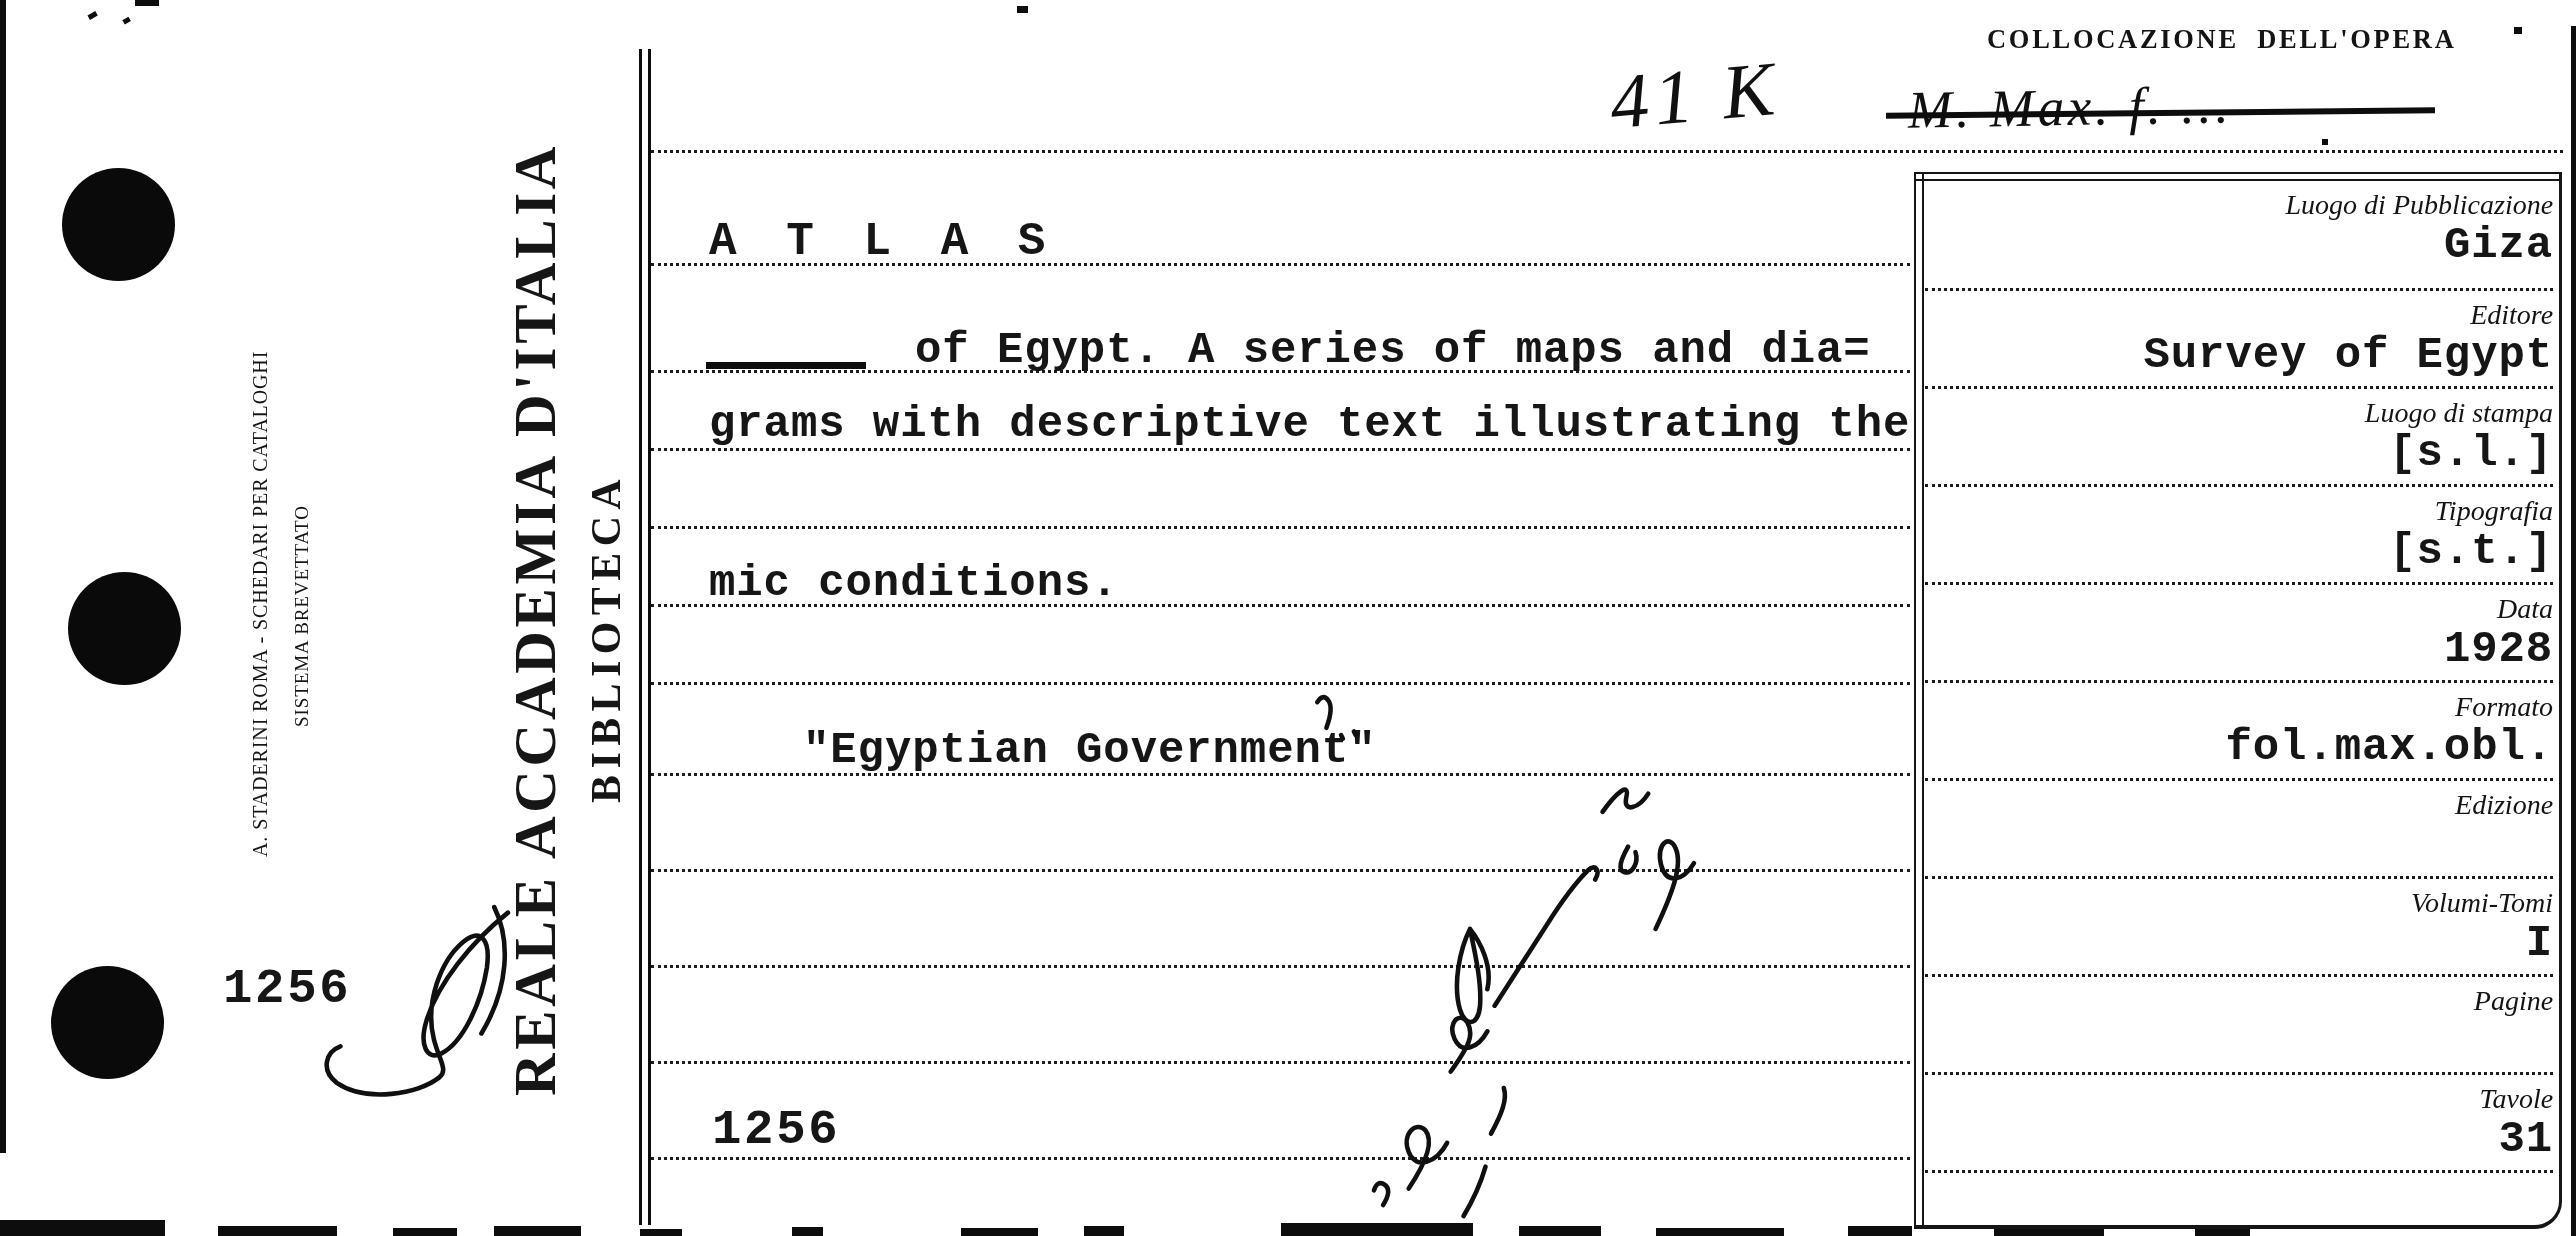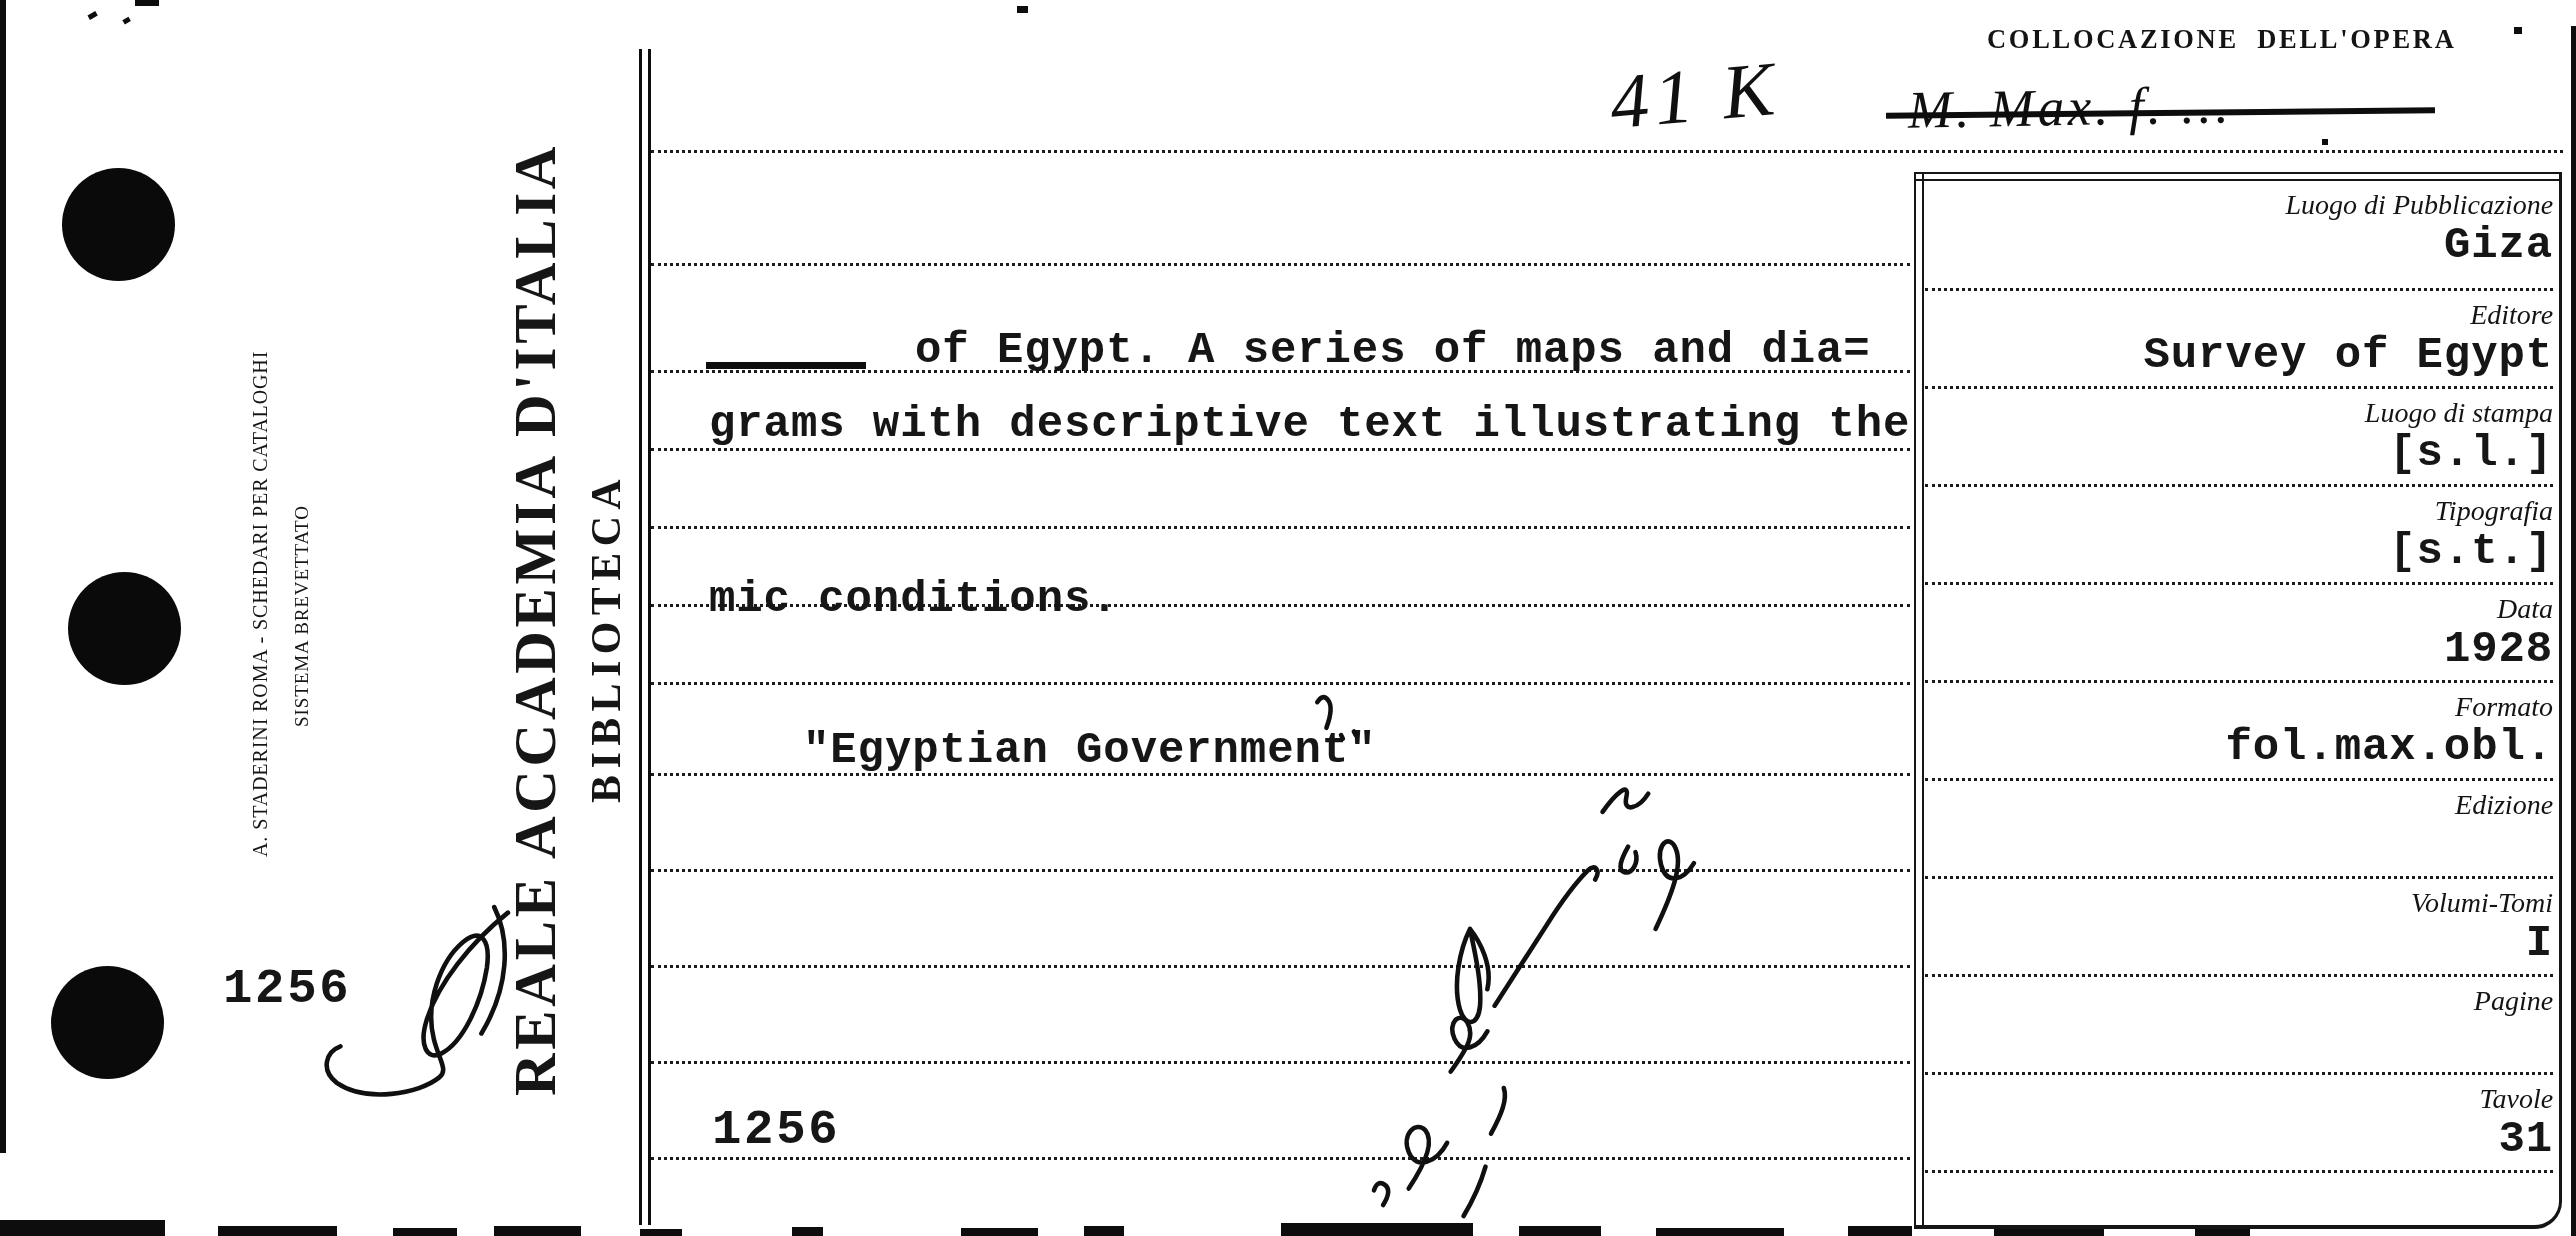--- a/index.html
+++ b/index.html
@@ -98,26 +98,27 @@
   <div class="dot" style="left:651px;top:448px;width:1259px;"></div>
   <div class="dot" style="left:651px;top:526px;width:1259px;"></div>
   <div class="dot" style="left:651px;top:604px;width:1259px;"></div>
   <div class="dot" style="left:651px;top:682px;width:1259px;"></div>
   <div class="dot" style="left:651px;top:773px;width:1259px;"></div>
   <div class="dot" style="left:651px;top:869px;width:1259px;"></div>
   <div class="dot" style="left:651px;top:965px;width:1259px;"></div>
   <div class="dot" style="left:651px;top:1061px;width:1259px;"></div>
   <div class="dot" style="left:651px;top:1157px;width:1259px;"></div>
 
+  <div class="abs tw bodyline" style="left:709px;top:216px;font-size:46px;letter-spacing:11px;">A T L A S</div>
 
   <div class="ink" style="left:706px;top:362px;width:160px;height:7.3px;"></div>
 
   <div class="abs tw bodyline" style="left:915px;top:325px;">of Egypt. A series of maps and dia=</div>
   <div class="abs tw bodyline" style="left:709px;top:399px;">grams with descriptive text illustrating the</div>
-  <div class="abs tw bodyline" style="left:709px;top:558px;margin-top:16px;">mic conditions.</div>
+  <div class="abs tw bodyline" style="left:709px;top:558px;">mic conditions.</div>
 
   <div class="abs tw bodyline" style="left:803px;top:725px;">"Egyptian Government"</div>
 
   <div class="abs tw" style="left:712px;top:1102px;font-size:49px;letter-spacing:2.7px;">1256</div>
 
   <svg width="384" height="512" style="left:1299px;top:704px;" viewBox="0 0 420 560">
     <g fill="none" stroke="#101010" stroke-width="5" stroke-linecap="round">
       <path d="M30 26 q 8 -22 2 -30 q -6 -8 -12 2"></path>
       <path d="M46 34 l 2 4 M60 30 l 2 4"></path>
       <path d="M187 246 C 176 268, 168 306, 176 334 C 182 354, 196 352, 198 330 C 200 304, 192 270, 187 246 C 198 260, 212 286, 206 312"></path>

